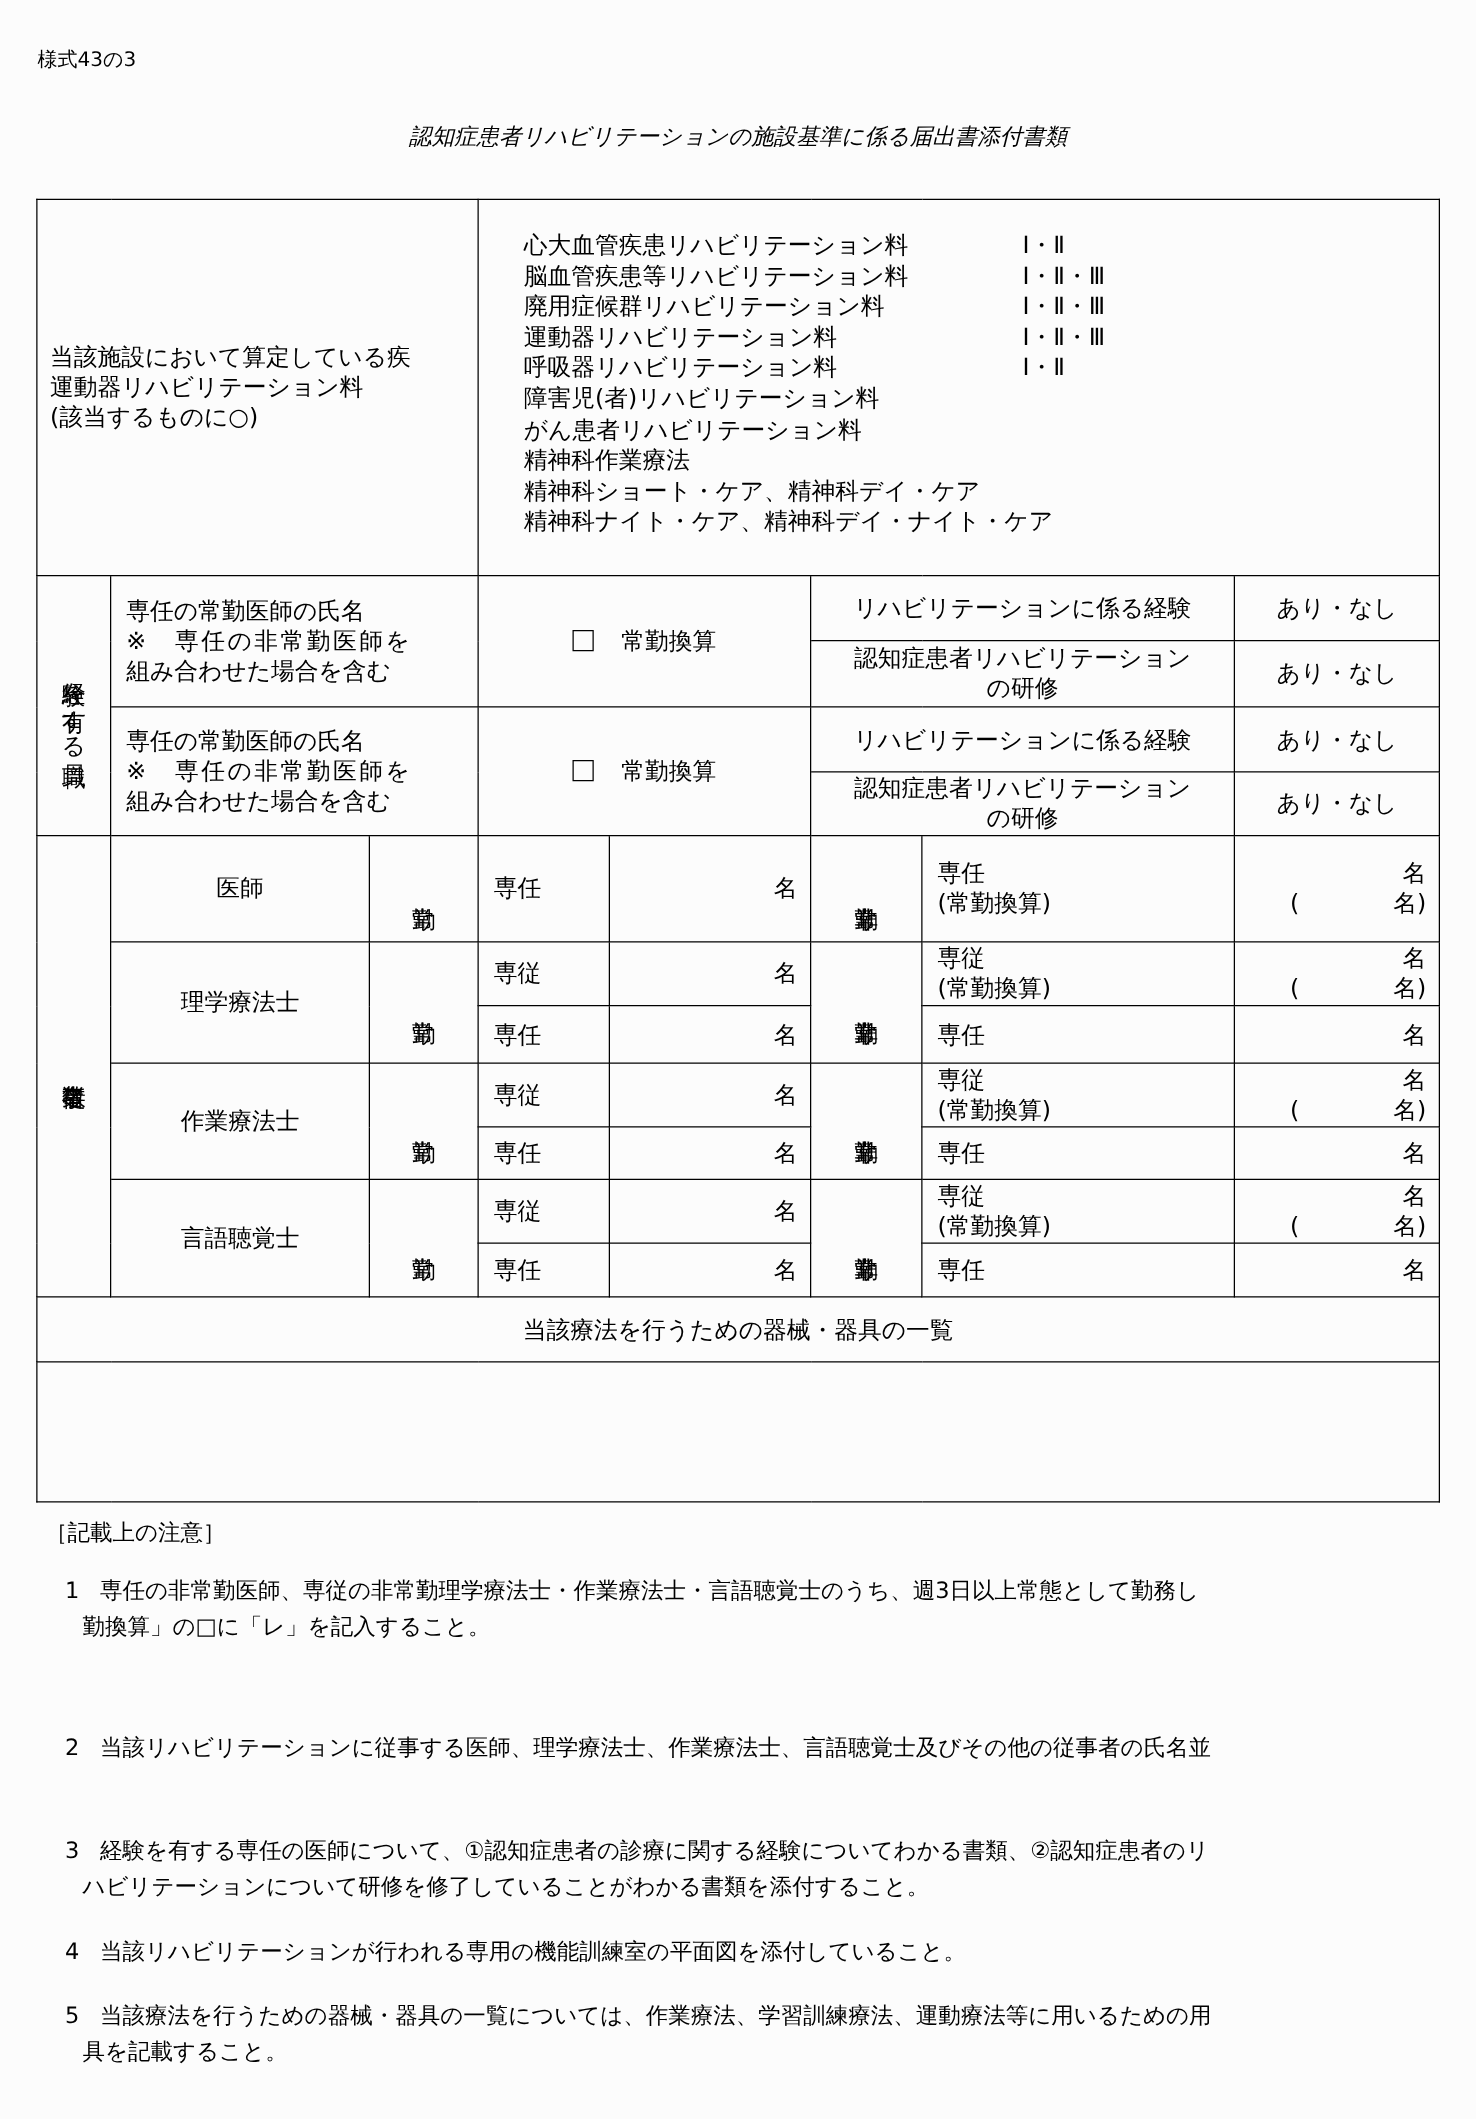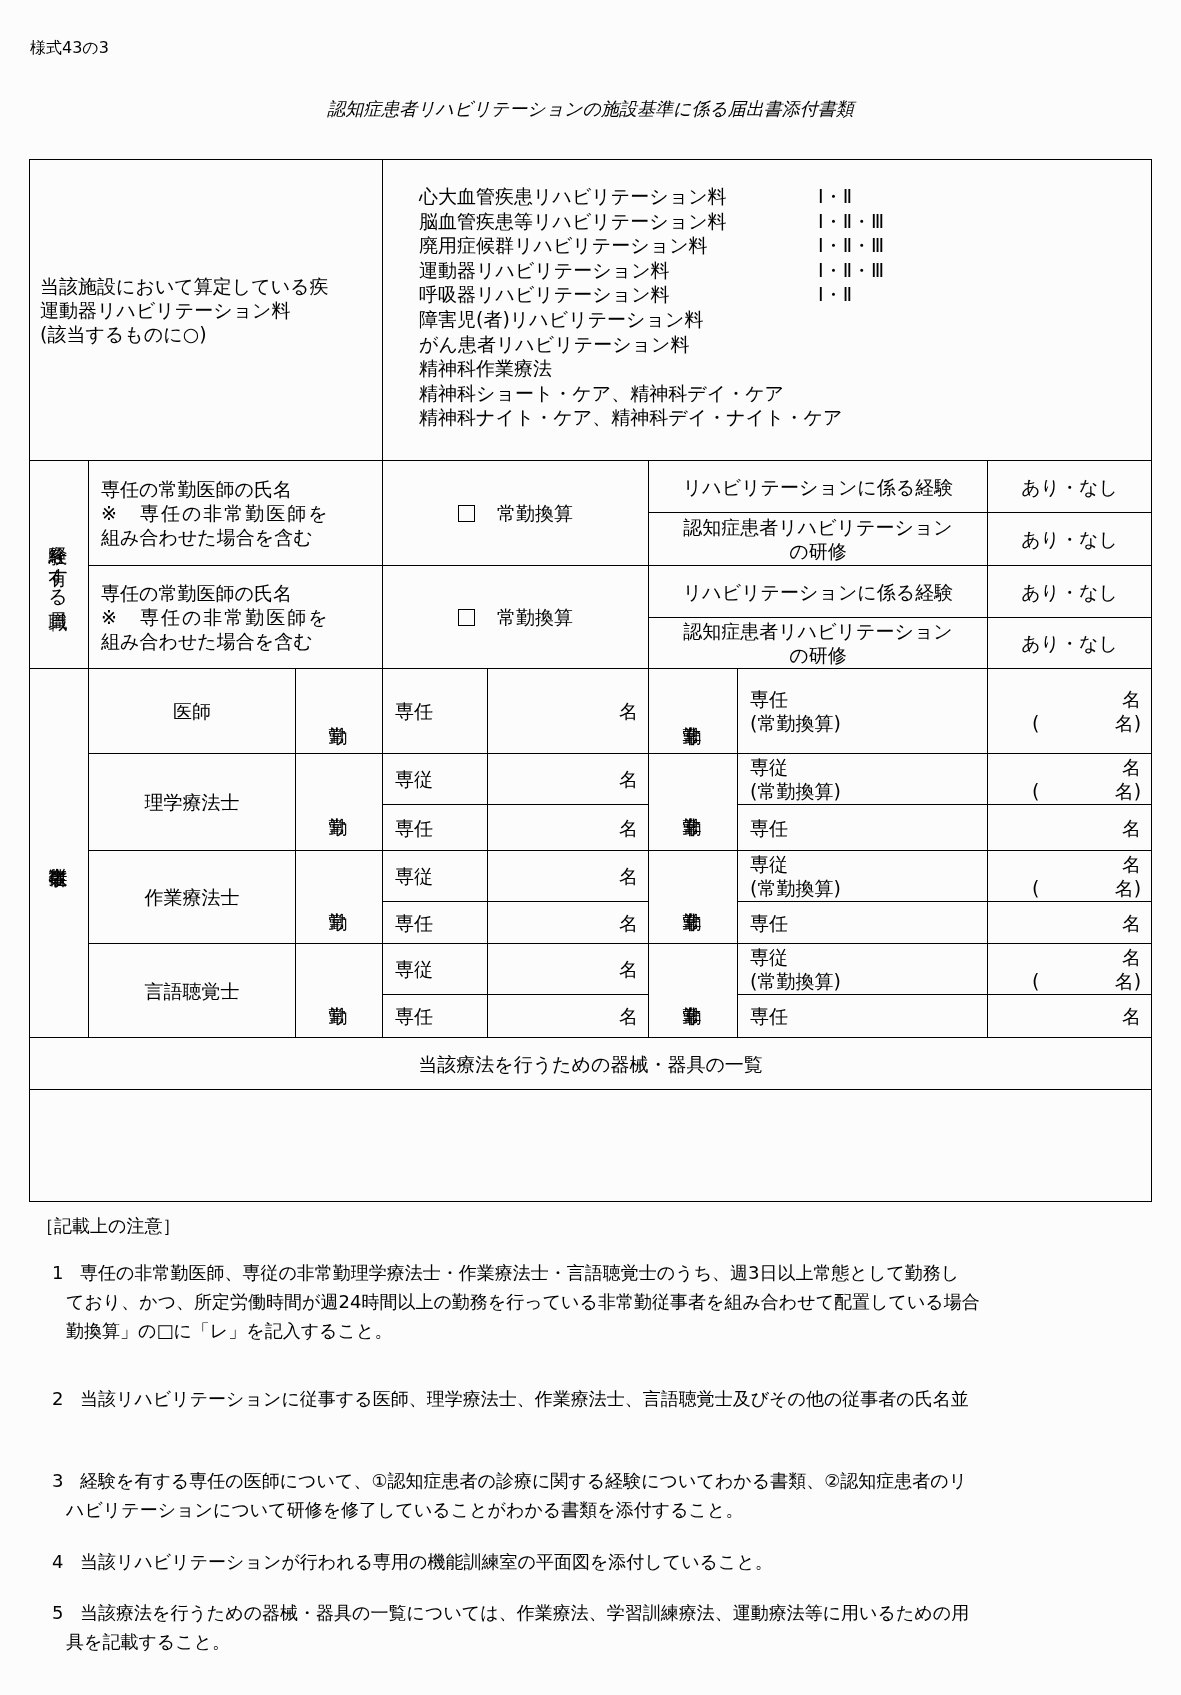--- a/index.html
+++ b/index.html
@@ -258,21 +258,20 @@
   </tr>
 </tbody>
   </table>
 
 <div class="abs note-head">［記載上の注意］</div>
 
 <div class="note" style="top:1258px;">
   <span class="num">1</span>
   <div class="txt">
     <span class="cont">専任の非常勤医師、専従の非常勤理学療法士・作業療法士・言語聴覚士のうち、週3日以上常態として勤務し</span>
-    <span class="cont" style="margin-left:-14px">ており、かつ、所定労働時間が週24時間以上の勤務を行っている非常勤従事者を組み合わせて配置している場合</span>
     <span class="cont" style="margin-left:-14px">勤換算」の□に「レ」を記入すること。</span>
   </div>
 </div>
 
 <div class="note" style="top:1384px;">
   <span class="num">2</span>
   <div class="txt">
     <span class="cont">当該リハビリテーションに従事する医師、理学療法士、作業療法士、言語聴覚士及びその他の従事者の氏名並</span>
   </div>
 </div>

